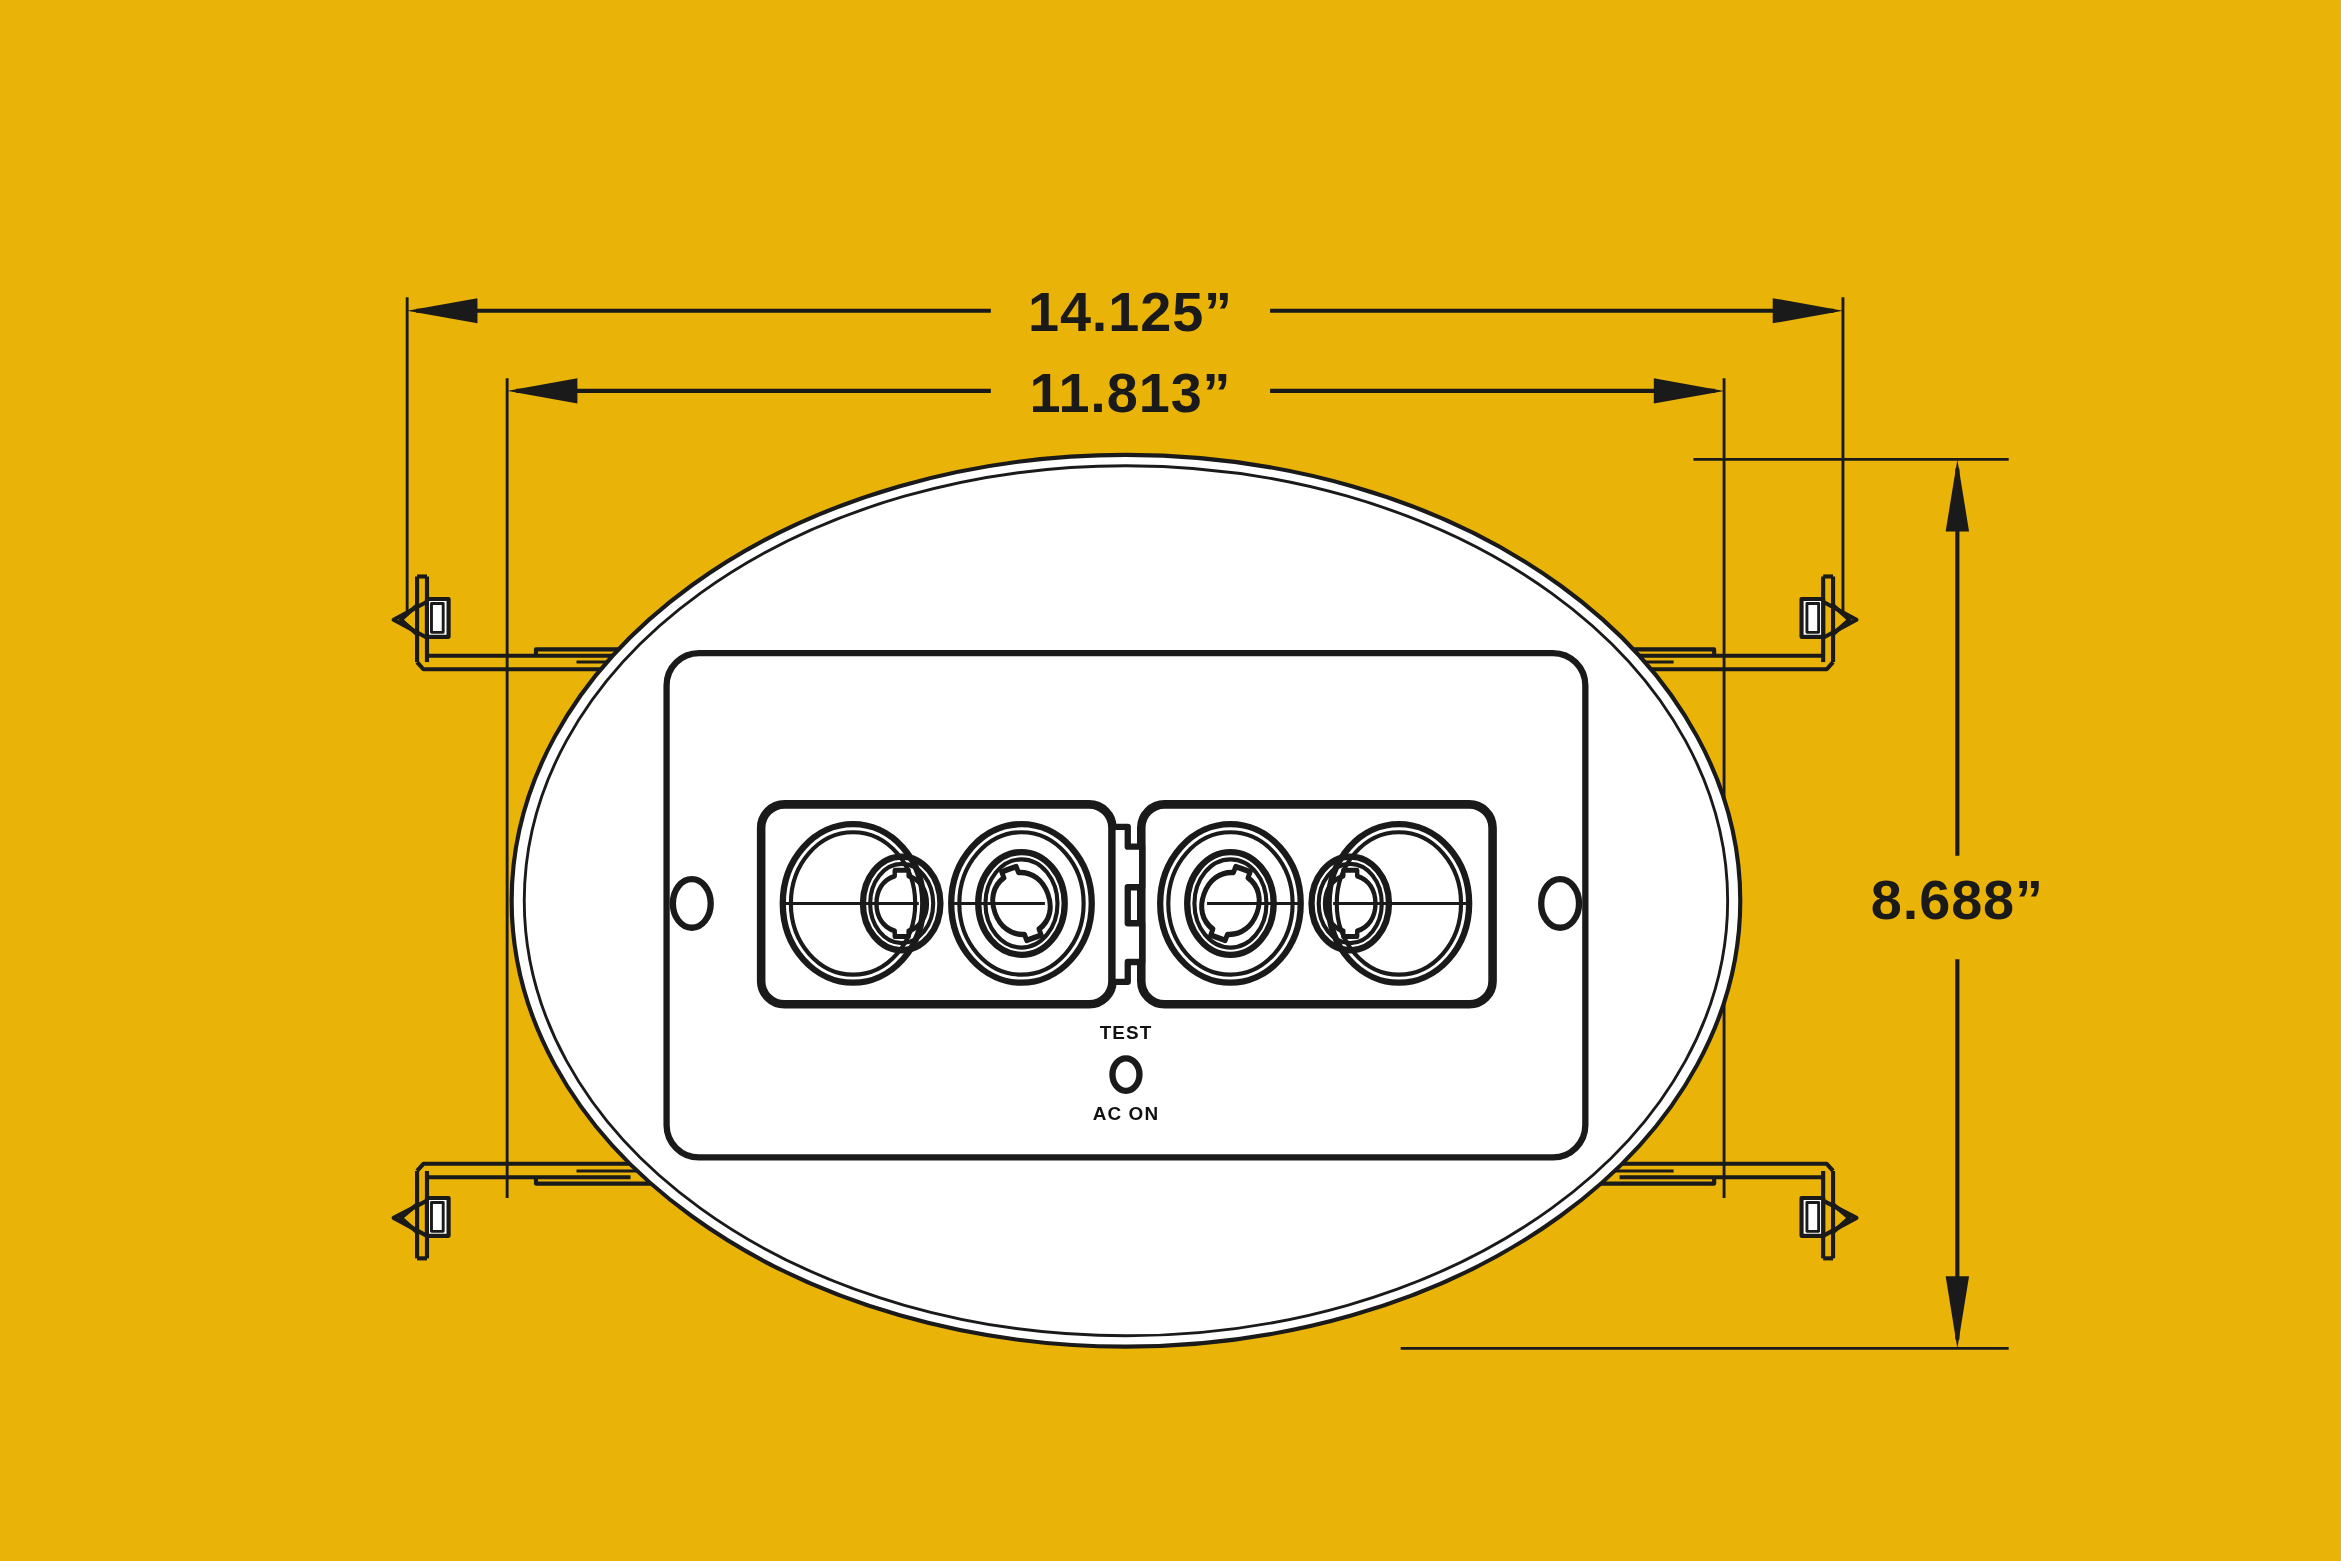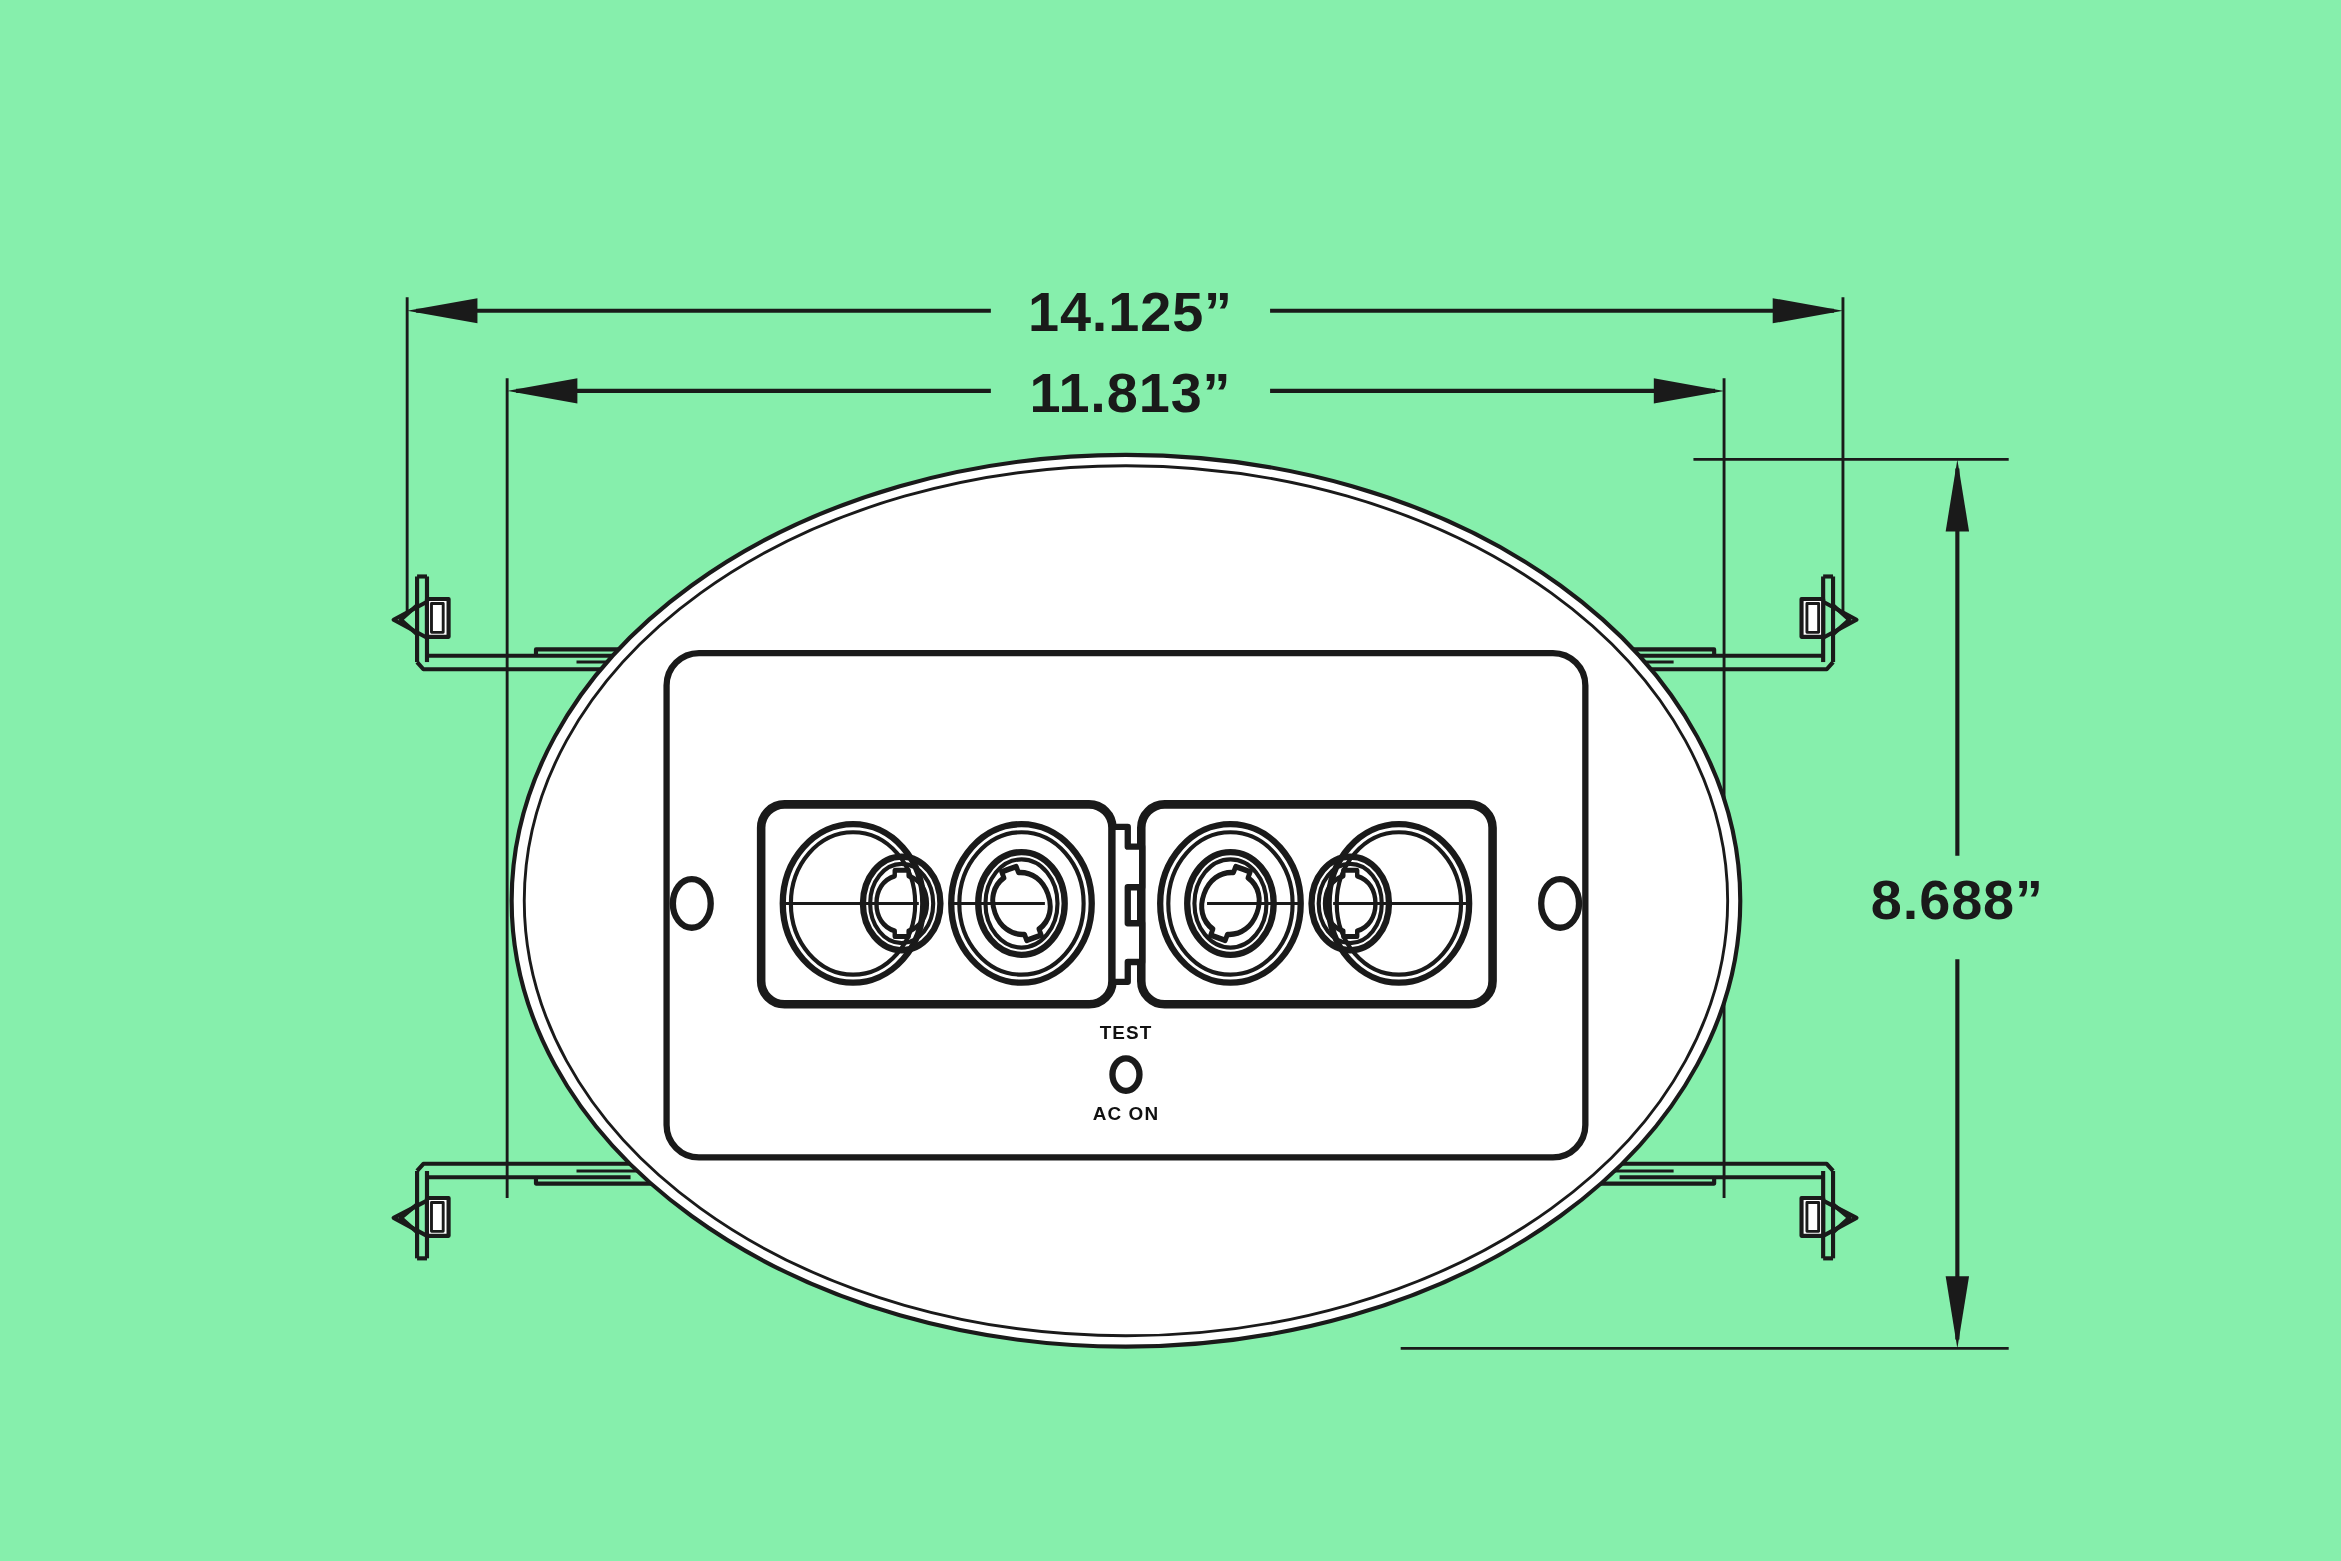--- a/index.html
+++ b/index.html
@@ -11,21 +11,21 @@
   body {
     width: 2342px;
     height: 1561px;
     font-family: "Liberation Sans", sans-serif;
     overflow: hidden;
   }
   #drawing-root {
     position: relative;
     width: 2342px;
     height: 1561px;
-    background: #86efac;
+    background: #eab308;
   }
   svg#tech-drawing {
     display: block;
     width: 2342px;
     height: 1561px;
   }
   .dim-text {
     font-family: "Liberation Sans", sans-serif;
     font-size: 62px;
     font-weight: 700;

